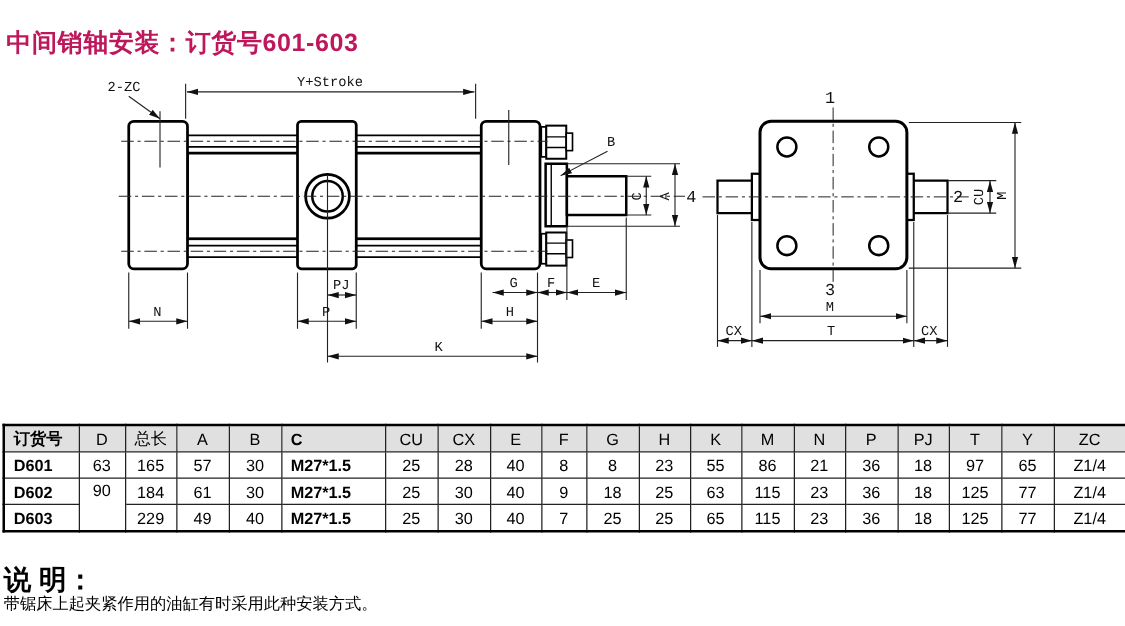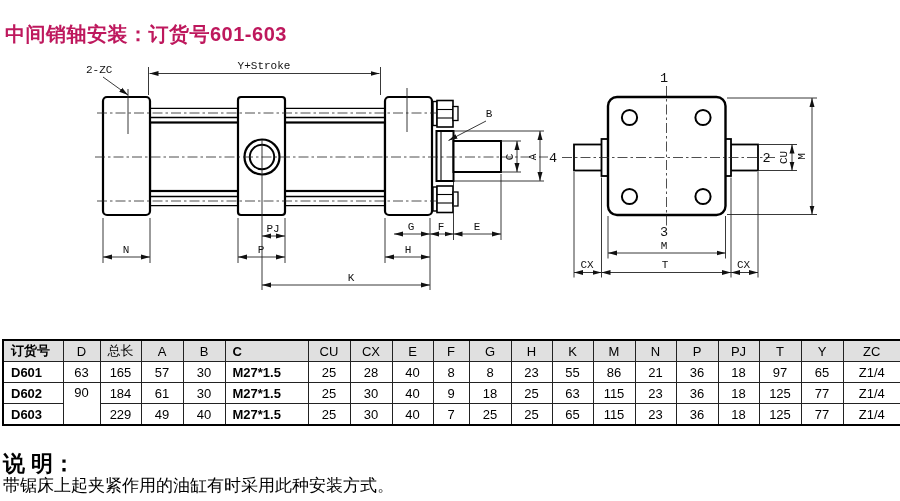--- a/index.html
+++ b/index.html
@@ -28,21 +28,21 @@
   }
   .spec-table th, .spec-table td {
     border:1px solid #222; height:20px; padding:0;
     text-align:center; white-space:nowrap; overflow:hidden; font-weight:normal;
   }
   .spec-table th { background:#e0e0e0; }
   .spec-table .left { text-align:left; padding-left:7px;font-weight:bold; }
   .spec-table td[rowspan] { vertical-align:top; line-height:20px; }
 
   .note-heading { position:absolute; left:3px; top:449px; font-size:22px; font-weight:bold; }
-  .note-body    { position:absolute; left:3px; top:474px; font-size:17px; }
+  .note-body    { position:absolute; left:3px; top:474px; font-size:13px; }
 </style>
 </head>
 <body>
 
 <div class="title">中间销轴安装：订货号601-603</div>
 
 <svg id="drawing" width="900" height="245" viewBox="0 55 900 245">
   <defs>
     <marker id="arr" markerUnits="userSpaceOnUse" markerWidth="10" markerHeight="6" refX="9" refY="3" orient="auto-start-reverse">
       <path d="M0,0.5 L9,3 L0,5.5 Z" fill="#111"></path>

